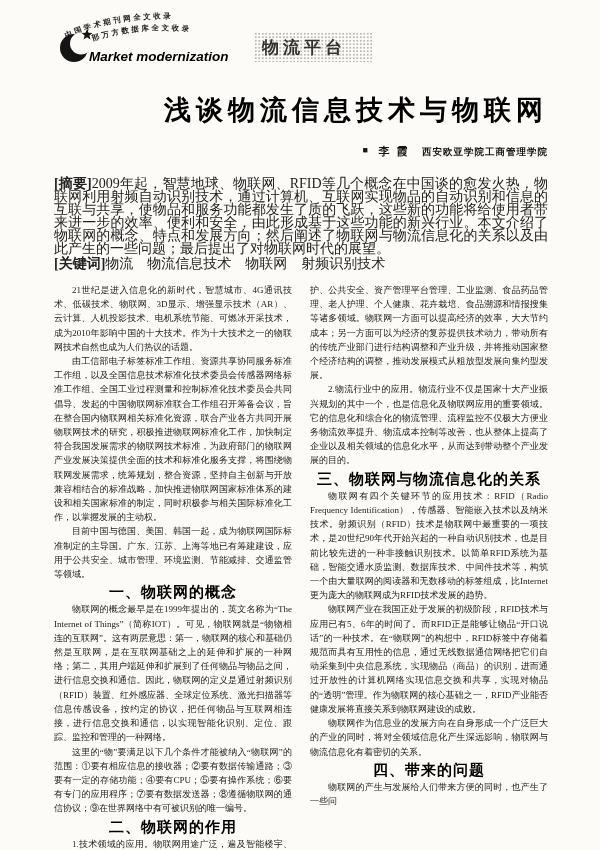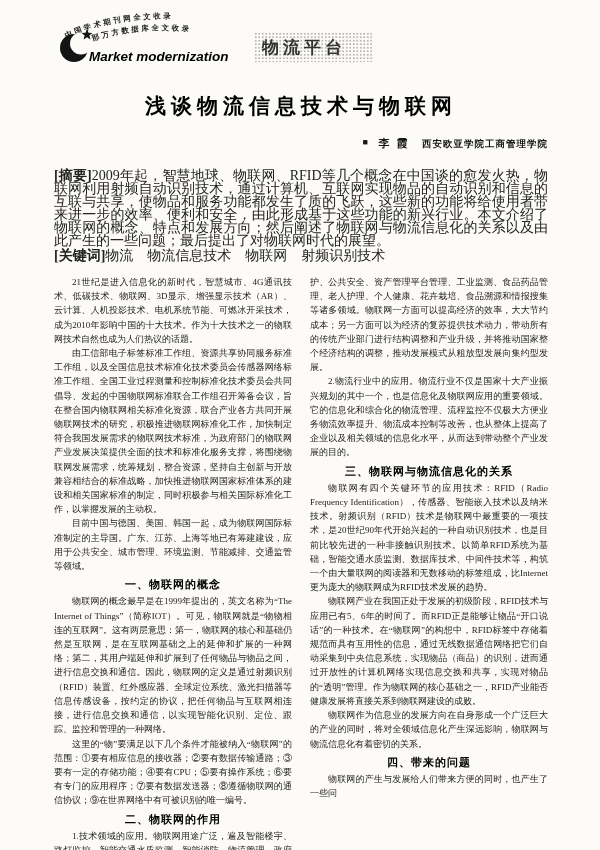--- a/index.html
+++ b/index.html
@@ -22,40 +22,40 @@
   .wordmark{font-family:"Liberation Sans","DejaVu Sans",sans-serif;font-style:italic;font-weight:bold;font-size:13.5px;fill:#000;}
   .column-label{
     font-family:Liberation Mono, monospace;
     font-weight:bold;font-size:17px;letter-spacing:4px;color:#333;
     padding:4px 26px 3px 8px;margin:0 0 4px 22px;
     background-image:radial-gradient(circle, rgba(100,100,100,.45) 0.8px, transparent 1px);
     background-size:3.5px 3.5px;
   }
   
   .title{
-    margin:26px 0 0 0;text-align:center;
-    font-size:21px;font-weight:bold;letter-spacing:5px;color:#000;
+    margin:26px 0 0 0;text-align:right;
+    font-size:27px;font-weight:bold;letter-spacing:5px;color:#000;
   }
   .byline{margin-top:13px;text-align:right;font-family:"Liberation Sans","DejaVu Sans",sans-serif;}
   .byline .marker{font-size:9px;vertical-align:2px;}
   .byline .author{font-weight:bold;font-size:11px;margin:0 8px 0 6px;letter-spacing:2px;}
   .byline .affil{font-size:9.5px;font-weight:bold;letter-spacing:1px;}
   
   .abstract{margin-top:18px;font-size:14px;line-height:13px;text-align:justify;color:#222;}
   .abstract p{margin:0;}
   .abstract .abs-label{font-weight:bold;}
   .abstract .kw{margin-top:2px;}
   
   .columns{display:flex;gap:18px;margin-top:13px;justify-content:center;}
   .col{flex:1;min-width:0;font-size:9px;line-height:14.2px;text-align:justify;color:#1b1b1b;}
   .col p{margin:0;text-indent:2em;}
   .col p.noindent{text-indent:0;}
   .sec-heading{
     font-family:"Liberation Sans","DejaVu Sans",sans-serif;
-    font-weight:bold;font-size:11px;text-align:center;
+    font-weight:bold;font-size:15px;text-align:center;
     margin:4px 0 3px 0;letter-spacing:1px;color:#000;
   }
 </style>
 </head>
 <body>
 
 <div class="page">
 
   <header class="header">
     <svg class="logo" width="178" height="56" viewBox="0 0 178 56" aria-hidden="true">

